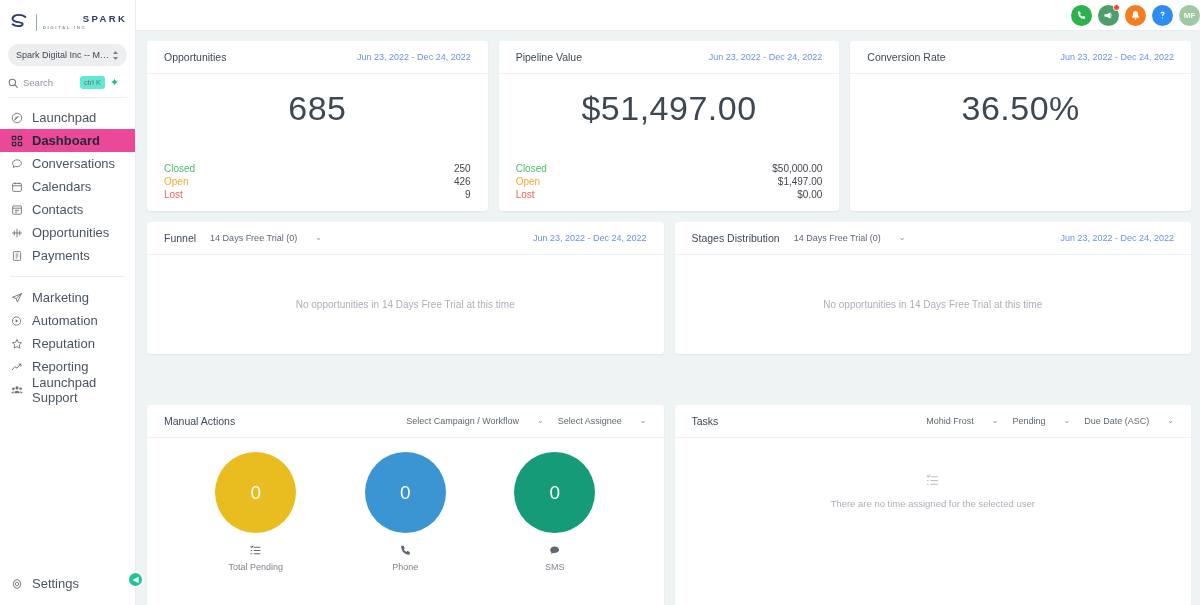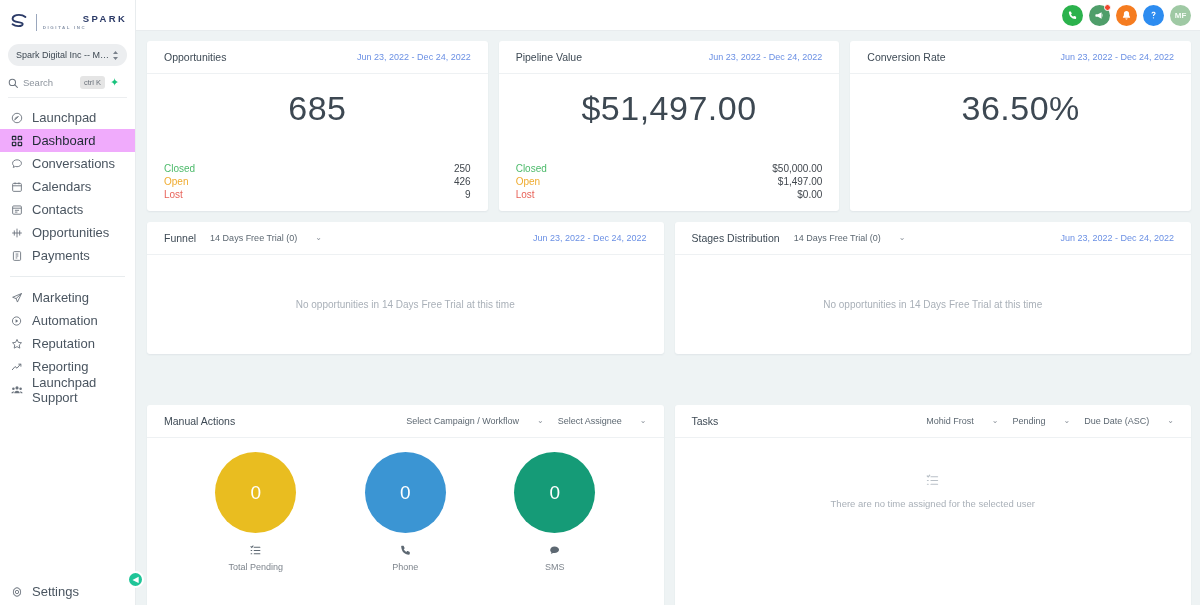--- a/index.html
+++ b/index.html
@@ -52,55 +52,55 @@
     border-bottom: 1px solid #eceef0; padding-bottom: 6px;
   }
   .search-icon { color: #6f7781; flex: 0 0 auto; display:flex; }
   .search-input {
     border: none; outline: none; background: transparent;
     font-family: "Liberation Sans", sans-serif;
     font-size: 9.5px; color: #6f7781; width: 52px; padding: 0;
   }
   .search-input::placeholder { color: #8d949d; }
   .kbd {
-    background: #e5e5e5; border-radius: 3px;
+    background: #5eead4; border-radius: 3px;
     font-size: 7.5px; color: #6b727b; padding: 2px 4px; white-space: nowrap;
   }
   .spark-plus { color: #19c37d; font-size: 11px; line-height: 1; }
 
   .nav { margin-top: 8px; display: flex; flex-direction: column; }
   .nav-item {
     height: 23px; display: flex; align-items: center; gap: 9px;
     padding: 0 10px; font-size: 13px; color: #4a5560; cursor: pointer;
     position: relative;
   }
-  .nav-item.active { background: #f0abfc; color: #1f2a33; font-weight: 400; }
+  .nav-item.active { background: #ec4899; color: #1f2a33; font-weight: 700; }
   .nav-ico {
     width: 13px; height: 13px; flex: 0 0 13px;
     display: flex; align-items: center; justify-content: center; color: #6b737d;
   }
   .nav-item.active .nav-ico { color: #1f2a33; }
   .nav-sep { height: 1px; background: #e8ecee; margin: 9px 10px; }
 
-  .sidebar-bottom { margin-top: auto; padding-bottom: 2px; }
+  .sidebar-bottom { margin-top: auto; padding-bottom: 10px; }
   .collapse-btn {
     position: absolute; right: -9px; bottom: 17px;
     width: 17px; height: 17px; border-radius: 50%;
     background: #1fc598; color: #fff;
     display: flex; align-items: center; justify-content: center;
     font-size: 8px; cursor: pointer; border: 2px solid #fff;
   }
 
   
   .main { flex: 1; height: 605px; display: flex; flex-direction: column; min-width: 0; }
 
   .topbar {
     height: 31px; background: #fff; border-bottom: 1px solid #e8ecee;
     display: flex; align-items: center; justify-content: flex-end;
-    padding-right: 9px; gap: 6px; flex: 0 0 31px;
+    gap: 6px; flex: 0 0 31px;
   }
   .tb-ico {
     width: 21px; height: 21px; border-radius: 50%;
     display: flex; align-items: center; justify-content: center;
     color: #fff; cursor: pointer; position: relative;
   }
   .tb-badge {
     position: absolute; top: -1px; right: -1px;
     width: 7px; height: 7px; border-radius: 50%;
     background: #f0462d; border: 1.5px solid #fff;

